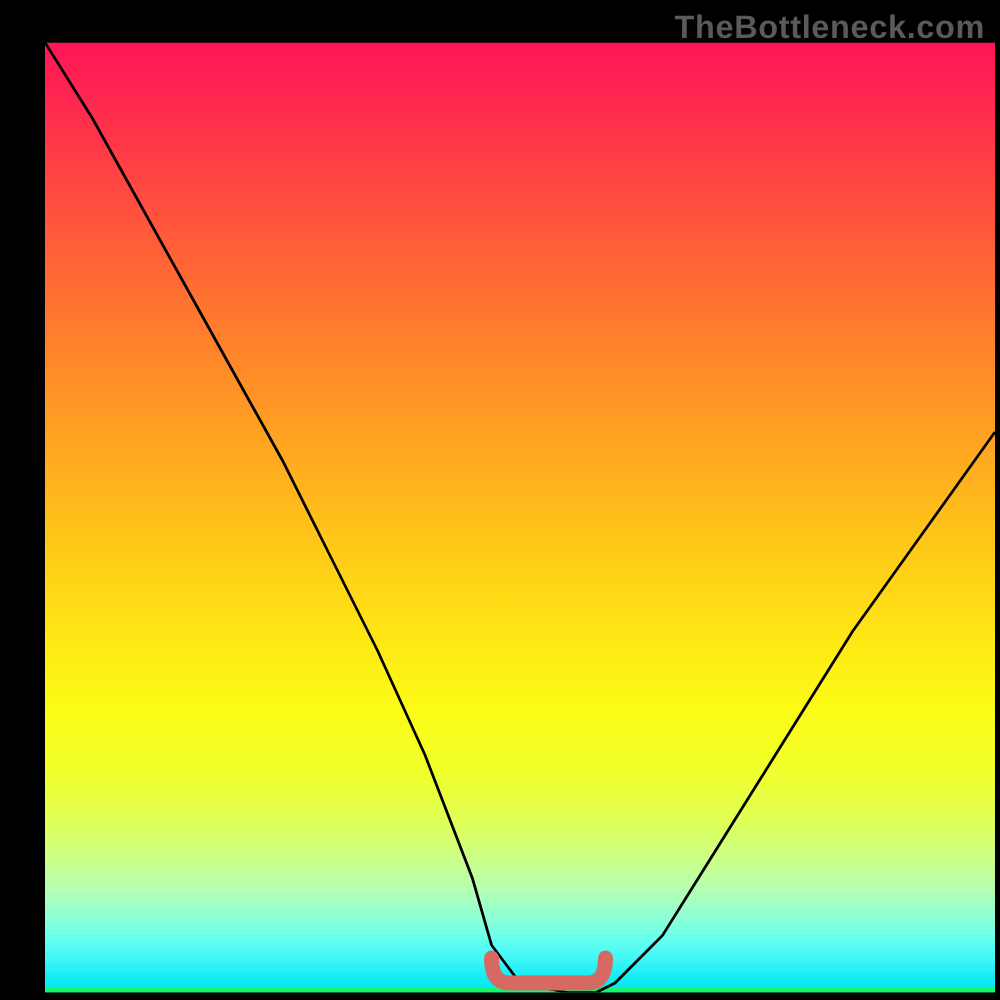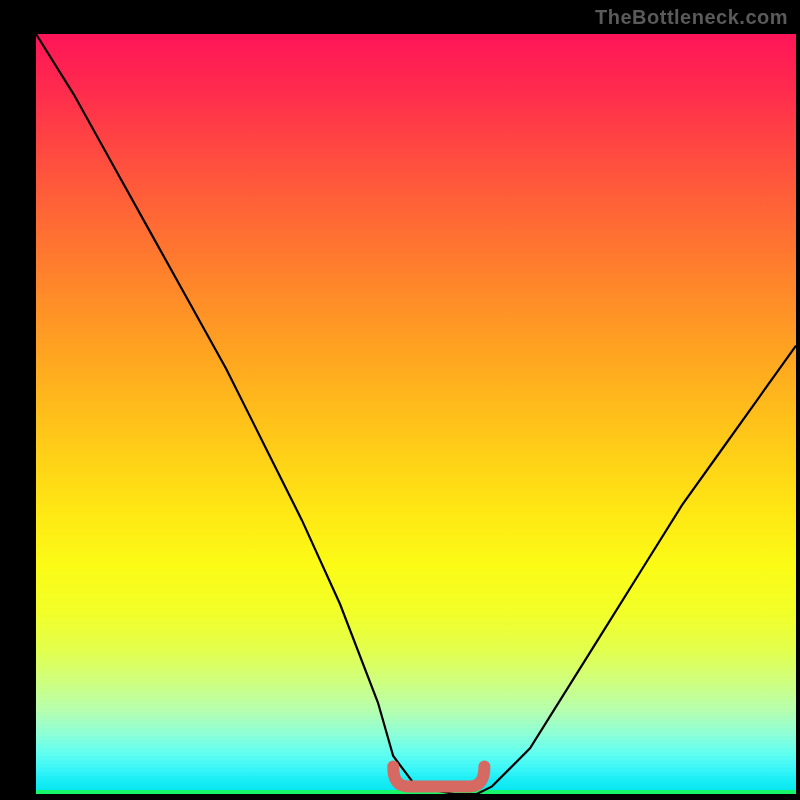--- a/index.html
+++ b/index.html
@@ -15,21 +15,21 @@
     position: relative;
     width: 800px;
     height: 800px;
     background: #000;
   }
   .watermark {
     position: absolute;
     top: 6px;
     right: 12px;
     color: #5a5a5a;
-    font-size: 20px;
+    font-size: 26px;
     font-weight: 600;
     letter-spacing: 0.5px;
     z-index: 5;
   }
   
   .plot-area {
     position: absolute;
     left: 36px;
     top: 34px;
     width: 760px;   

